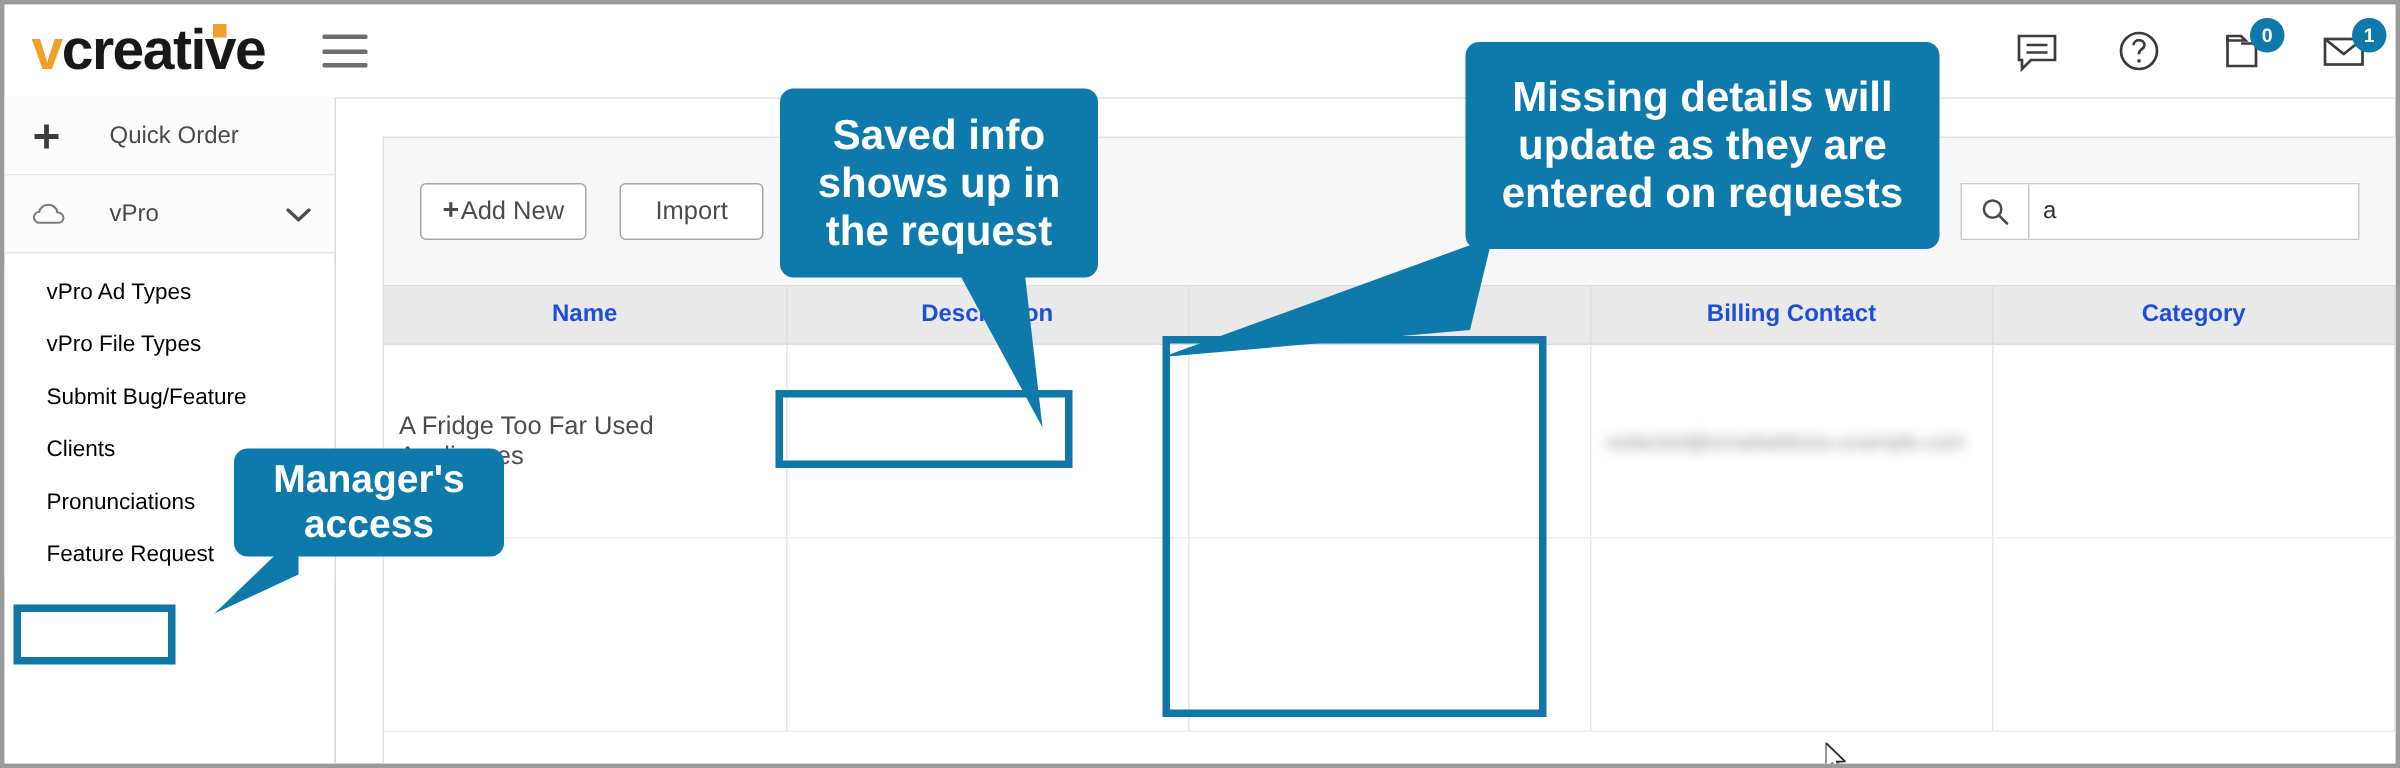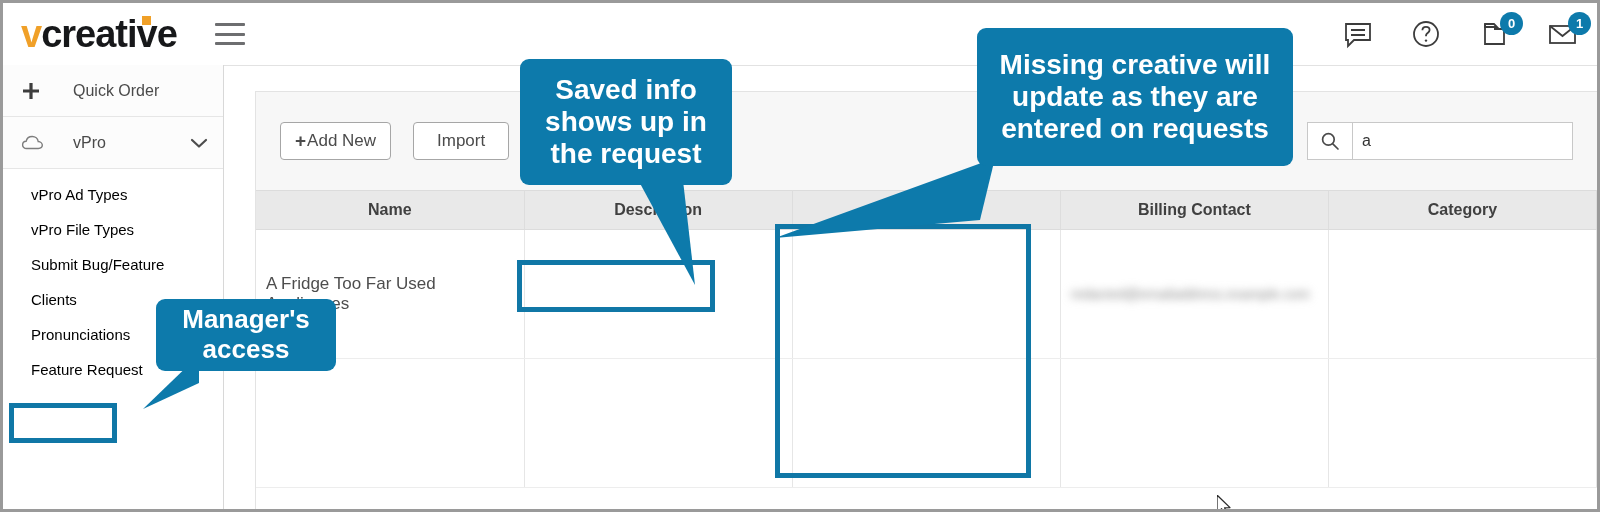--- a/index.html
+++ b/index.html
@@ -125,21 +125,21 @@
     font-family:"Liberation Sans",sans-serif;box-sizing:border-box;
   }
 
   
   table.grid{
     width:100%;border-collapse:collapse;table-layout:fixed;
   }
   table.grid th{
     background:#e9e9e9;
     height:36px;
-    font-size:16px;font-weight:bold;color:#404040;
+    font-size:16px;font-weight:bold;color:#1d4ed8;
     border-right:1px solid #dddddd;
     border-bottom:1px solid #dcdcdc;
     border-top:1px solid #dcdcdc;
     text-align:center;
     font-family:"Liberation Sans",sans-serif;
   }
   table.grid td{
     height:128px;
     border-right:1px solid #e6e6e6;
     border-bottom:1px solid #ededed;
@@ -363,20 +363,20 @@
     <polygon points="0,0 52,0 66,122" fill="#0d7aab"></polygon>
   </svg>
   <div class="callout" style="left:517px;top:56px;width:212px;height:126px;font-size:28px;">
     <span>Saved info shows up in the request</span>
   </div>
 
   <svg class="tail" style="left:772px;top:155px;width:220px;height:86px;" viewBox="0 0 220 86">
     <polygon points="220,0 205,62 0,80" fill="#0d7aab"></polygon>
   </svg>
   <div class="callout" style="left:974px;top:25px;width:316px;height:138px;font-size:28px;">
-    <span>Missing creative will update as they are entered on requests</span>
+    <span>Missing details will update as they are entered on requests</span>
   </div>
 
   <svg class="cursor" style="left:1214px;top:492px;width:18px;height:24px;" viewBox="0 0 18 24">
     <polygon points="0,0 0,18 4.6,13.8 7.6,20.6 10.6,19.2 7.6,12.8 13,12.6" fill="#ffffff" stroke="#2b2b2b" stroke-width="1.3" stroke-linejoin="round"></polygon>
   </svg>
 
 </div>
 
 </body></html>

